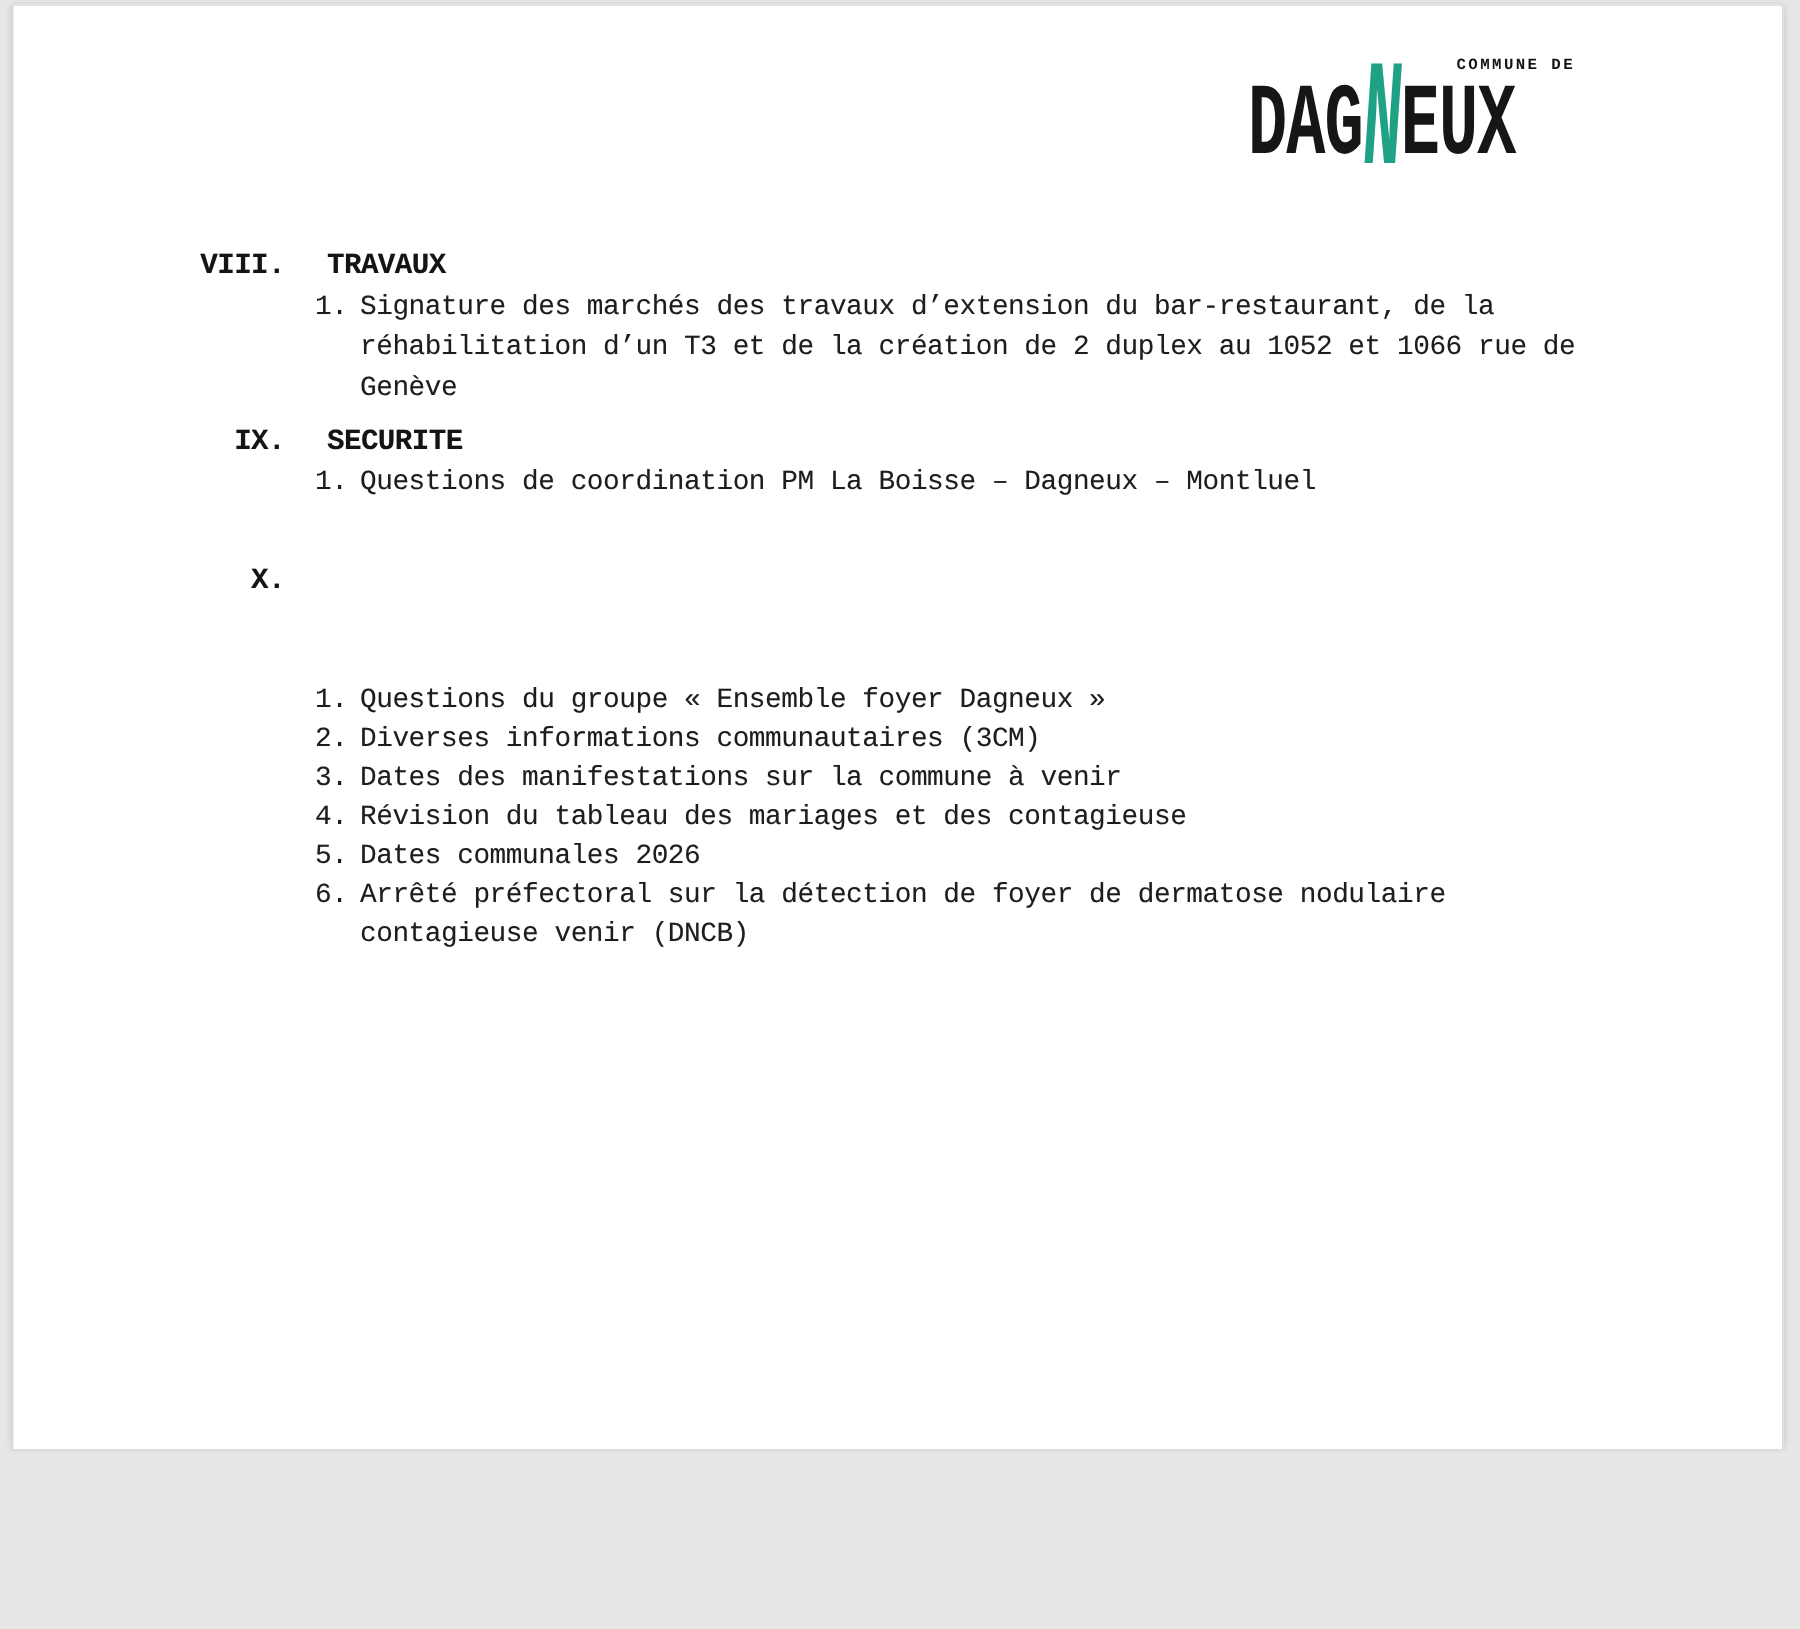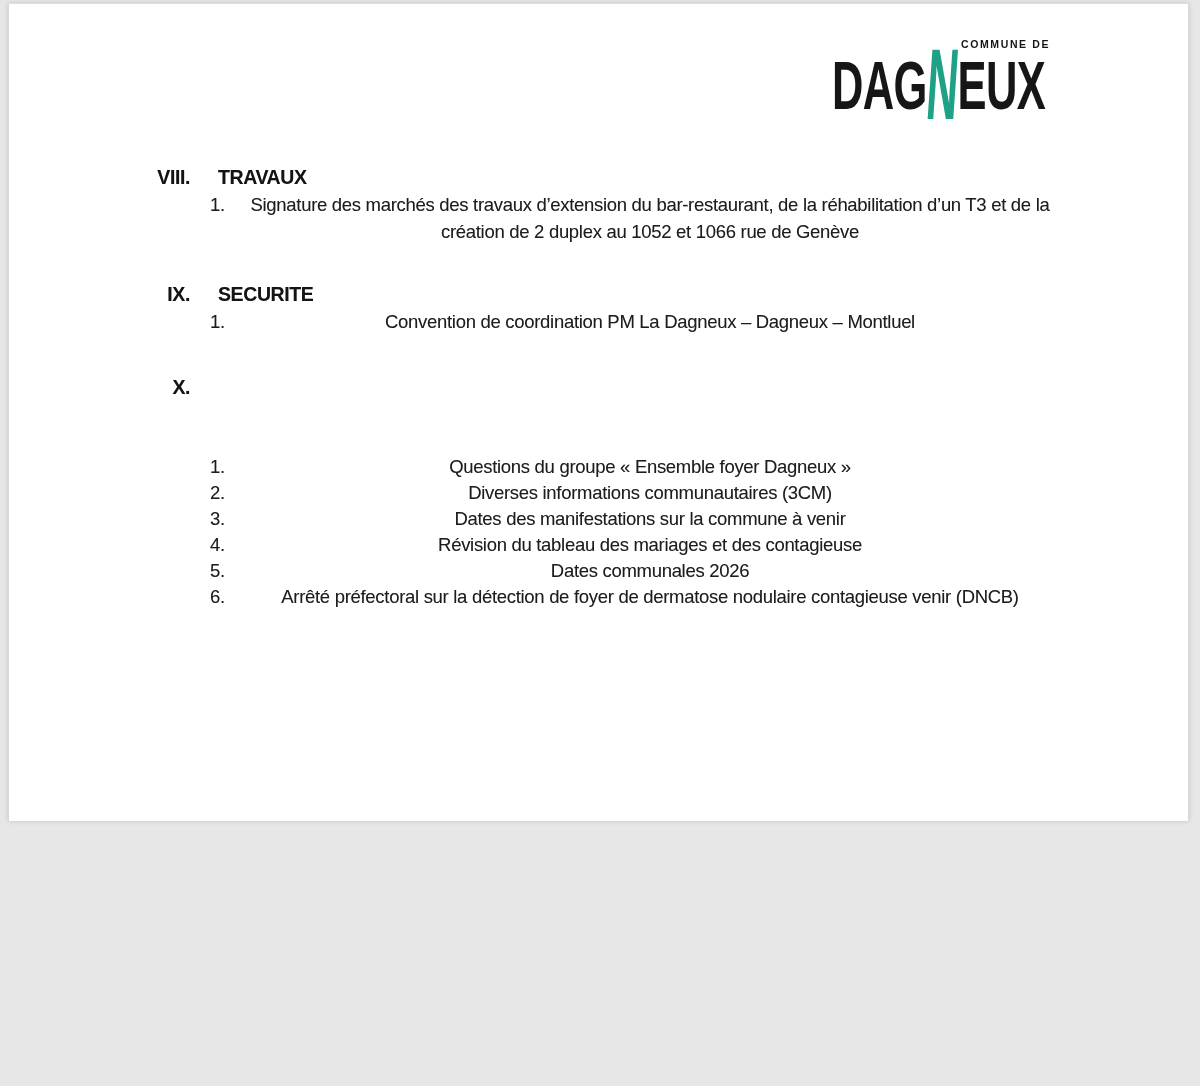--- a/index.html
+++ b/index.html
@@ -7,21 +7,22 @@
     padding: 0;
     width: 1200px;
     height: 1086px;
     background: #e7e7e7;
     overflow: hidden;
     font-family: "Liberation Sans", sans-serif;
   }
   .stage {
     position: relative;
     width: 1200px;
-    height: 821px;
+    height: 966px;
+    font-family: Liberation Mono, monospace;
   }
   .page {
     position: absolute;
     left: 8px;
     top: 3px;
     right: 11px;
     bottom: 0;
     background: #ffffff;
     border-left: 1px solid #d9d9d9;
     border-top: 1px solid #dedede;
@@ -105,21 +106,20 @@
   .item {
     display: flex;
     align-items: flex-start;
   }
   .item-num {
     flex: 0 0 30px;
   }
   .item-text {
     flex: 1 1 auto;
     max-width: 820px;
-    text-align: center;
   }
   .lh27 .item { line-height: 27px; }
   .lh26 .item { line-height: 26px; }
 </style>
 </head>
 <body>
 
 <div class="stage">
   <div class="page"></div>
 
@@ -141,21 +141,21 @@
       </div>
     </div>
 
     <div class="sec-heading" style="top:282px">
       <span class="sec-num">IX.</span>
       <span class="sec-title">SECURITE</span>
     </div>
     <div class="items lh26" style="top:309px">
       <div class="item">
         <span class="item-num">1.</span>
-        <span class="item-text">Convention de coordination PM La Dagneux – Dagneux – Montluel</span>
+        <span class="item-text">Questions de coordination PM La Boisse – Dagneux – Montluel</span>
       </div>
     </div>
 
     <div class="sec-heading" style="top:375px">
       <span class="sec-num">X.</span>
     </div>
 
     <div class="items lh26" style="top:454px">
       <div class="item">
         <span class="item-num">1.</span>

